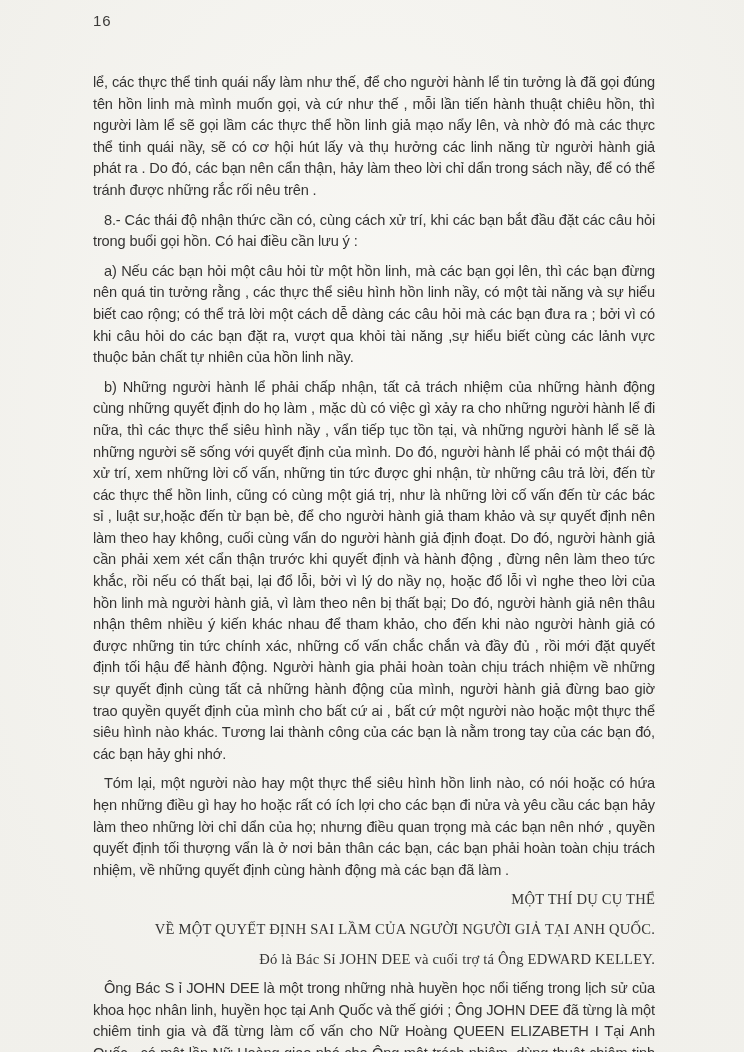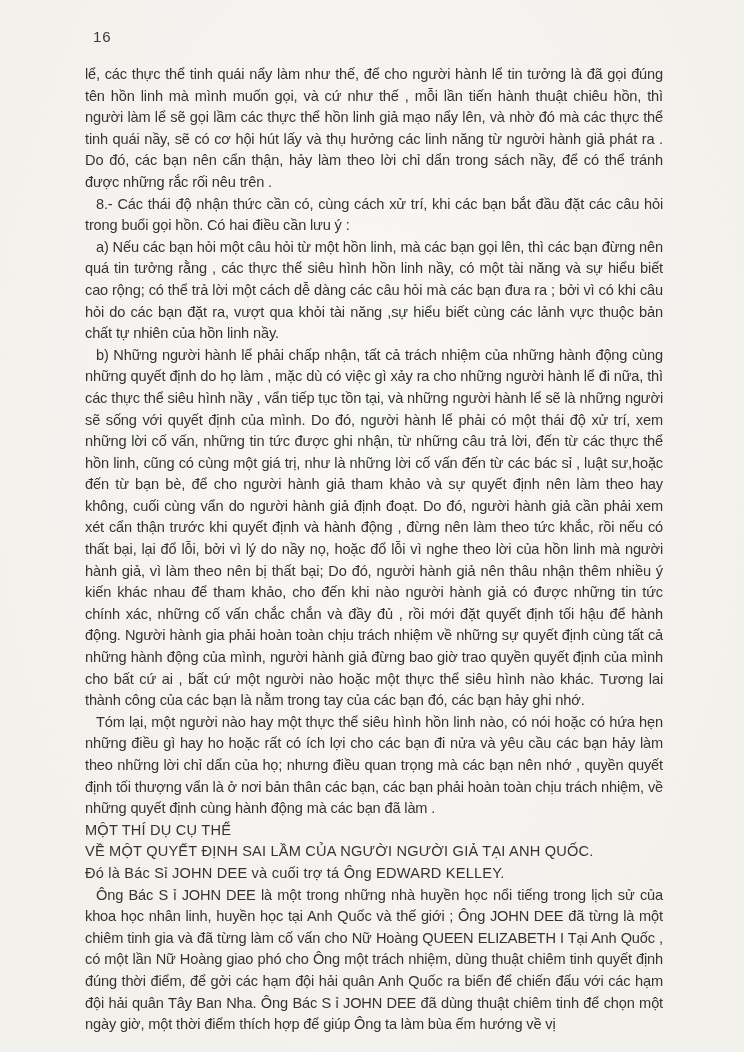--- a/index.html
+++ b/index.html
@@ -21,48 +21,49 @@
   .page {
     position: relative;
     width: 744px;
     height: 1052px;
     background:
       radial-gradient(ellipse at 50% 40%, rgba(255,255,255,0.35), rgba(0,0,0,0.015) 85%),
       var(--page-bg);
   }
   .page-number {
     position: absolute;
-    top: 28px;
+    top: 12px;
     left: 93px;
     font-size: 15px;
     letter-spacing: 1px;
     color: #3c3b39;
   }
   .text-block {
     position: absolute;
     top: 64px;
     left: 85px;
     width: 578px;
     font-size: 14.6px;
     line-height: 21.6px;
     letter-spacing: -0.15px;
     text-align: justify;
     text-justify: inter-word;
   }
   .text-block p {
-    margin: 0;
+    margin: 8px;
     padding: 0;
   }
   p.indent {
     text-indent: 11px;
   }
   p.heading {
-    text-align: left;
+    text-align: right;
     text-indent: 0;
     letter-spacing: 0.2px;
+    font-family: Liberation Serif, serif;
   }
 </style>
 </head>
 <body>
 
 <div class="page">
 
   <div class="page-number">16</div>
 
   <div class="text-block">

